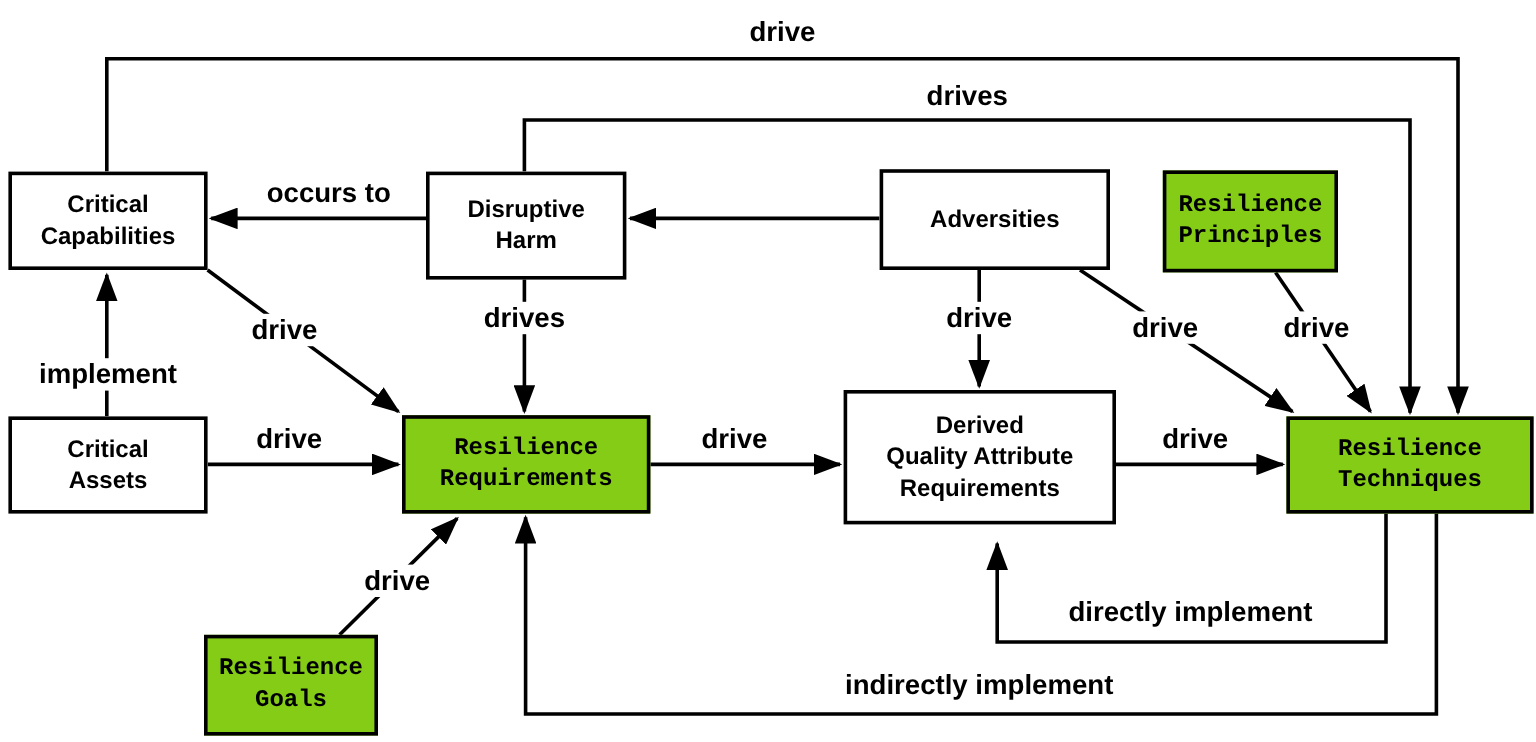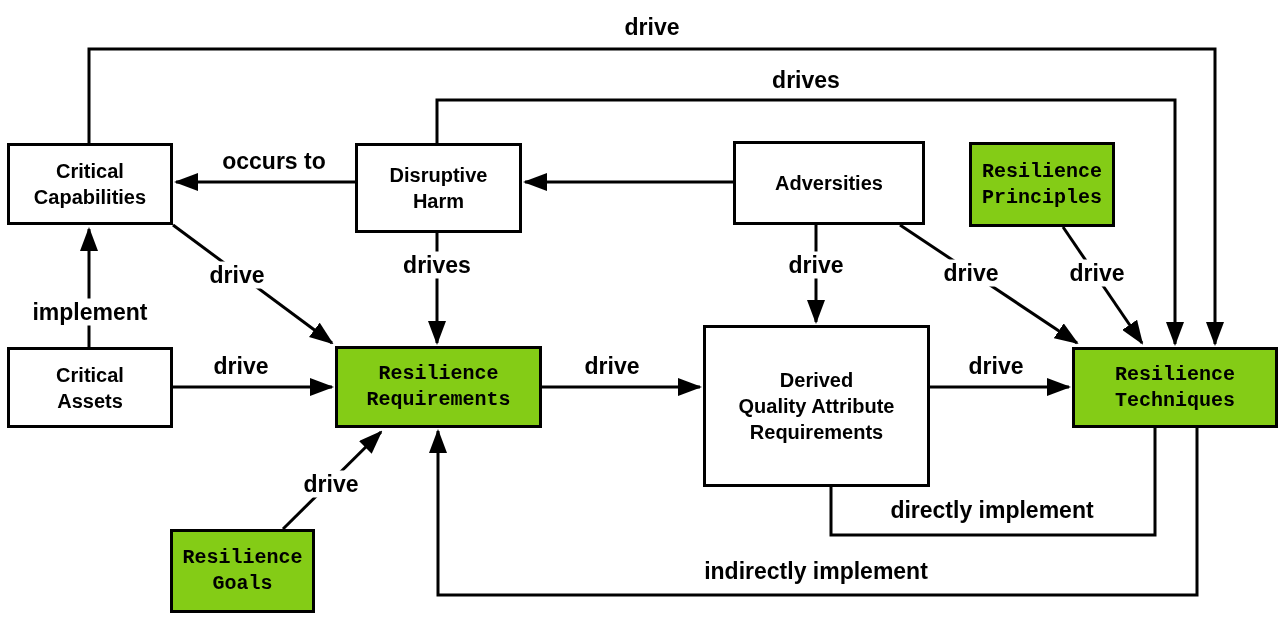--- a/index.html
+++ b/index.html
@@ -66,21 +66,21 @@
 Capabilities</div>
   <div class="node" style="left:355px;top:143px;width:167px;height:90px;">Disruptive
 Harm</div>
   <div class="node" style="left:733px;top:141px;width:192px;height:84px;">Adversities</div>
   <div class="node gray" style="left:969px;top:142px;width:146px;height:85px;">Resilience
 Principles</div>
   <div class="node" style="left:7px;top:347px;width:166px;height:81px;">Critical
 Assets</div>
   <div class="node gray" style="left:335px;top:346px;width:207px;height:82px;">Resilience
 Requirements</div>
-  <div class="node" style="left:703px;top:325px;width:227px;height:162px;">Derived
+  <div class="node" style="left:703px;top:325px;width:227px;height:112px;">Derived
 Quality Attribute
 Requirements</div>
   <div class="node gray" style="left:1072px;top:347px;width:206px;height:81px;">Resilience
 Techniques</div>
   <div class="node gray" style="left:170px;top:529px;width:145px;height:84px;">Resilience
 Goals</div>
 
   <div class="lbl" style="left:652px;top:27px;">drive</div>
   <div class="lbl" style="left:806px;top:80px;">drives</div>
   <div class="lbl" style="left:274px;top:161px;">occurs to</div>

